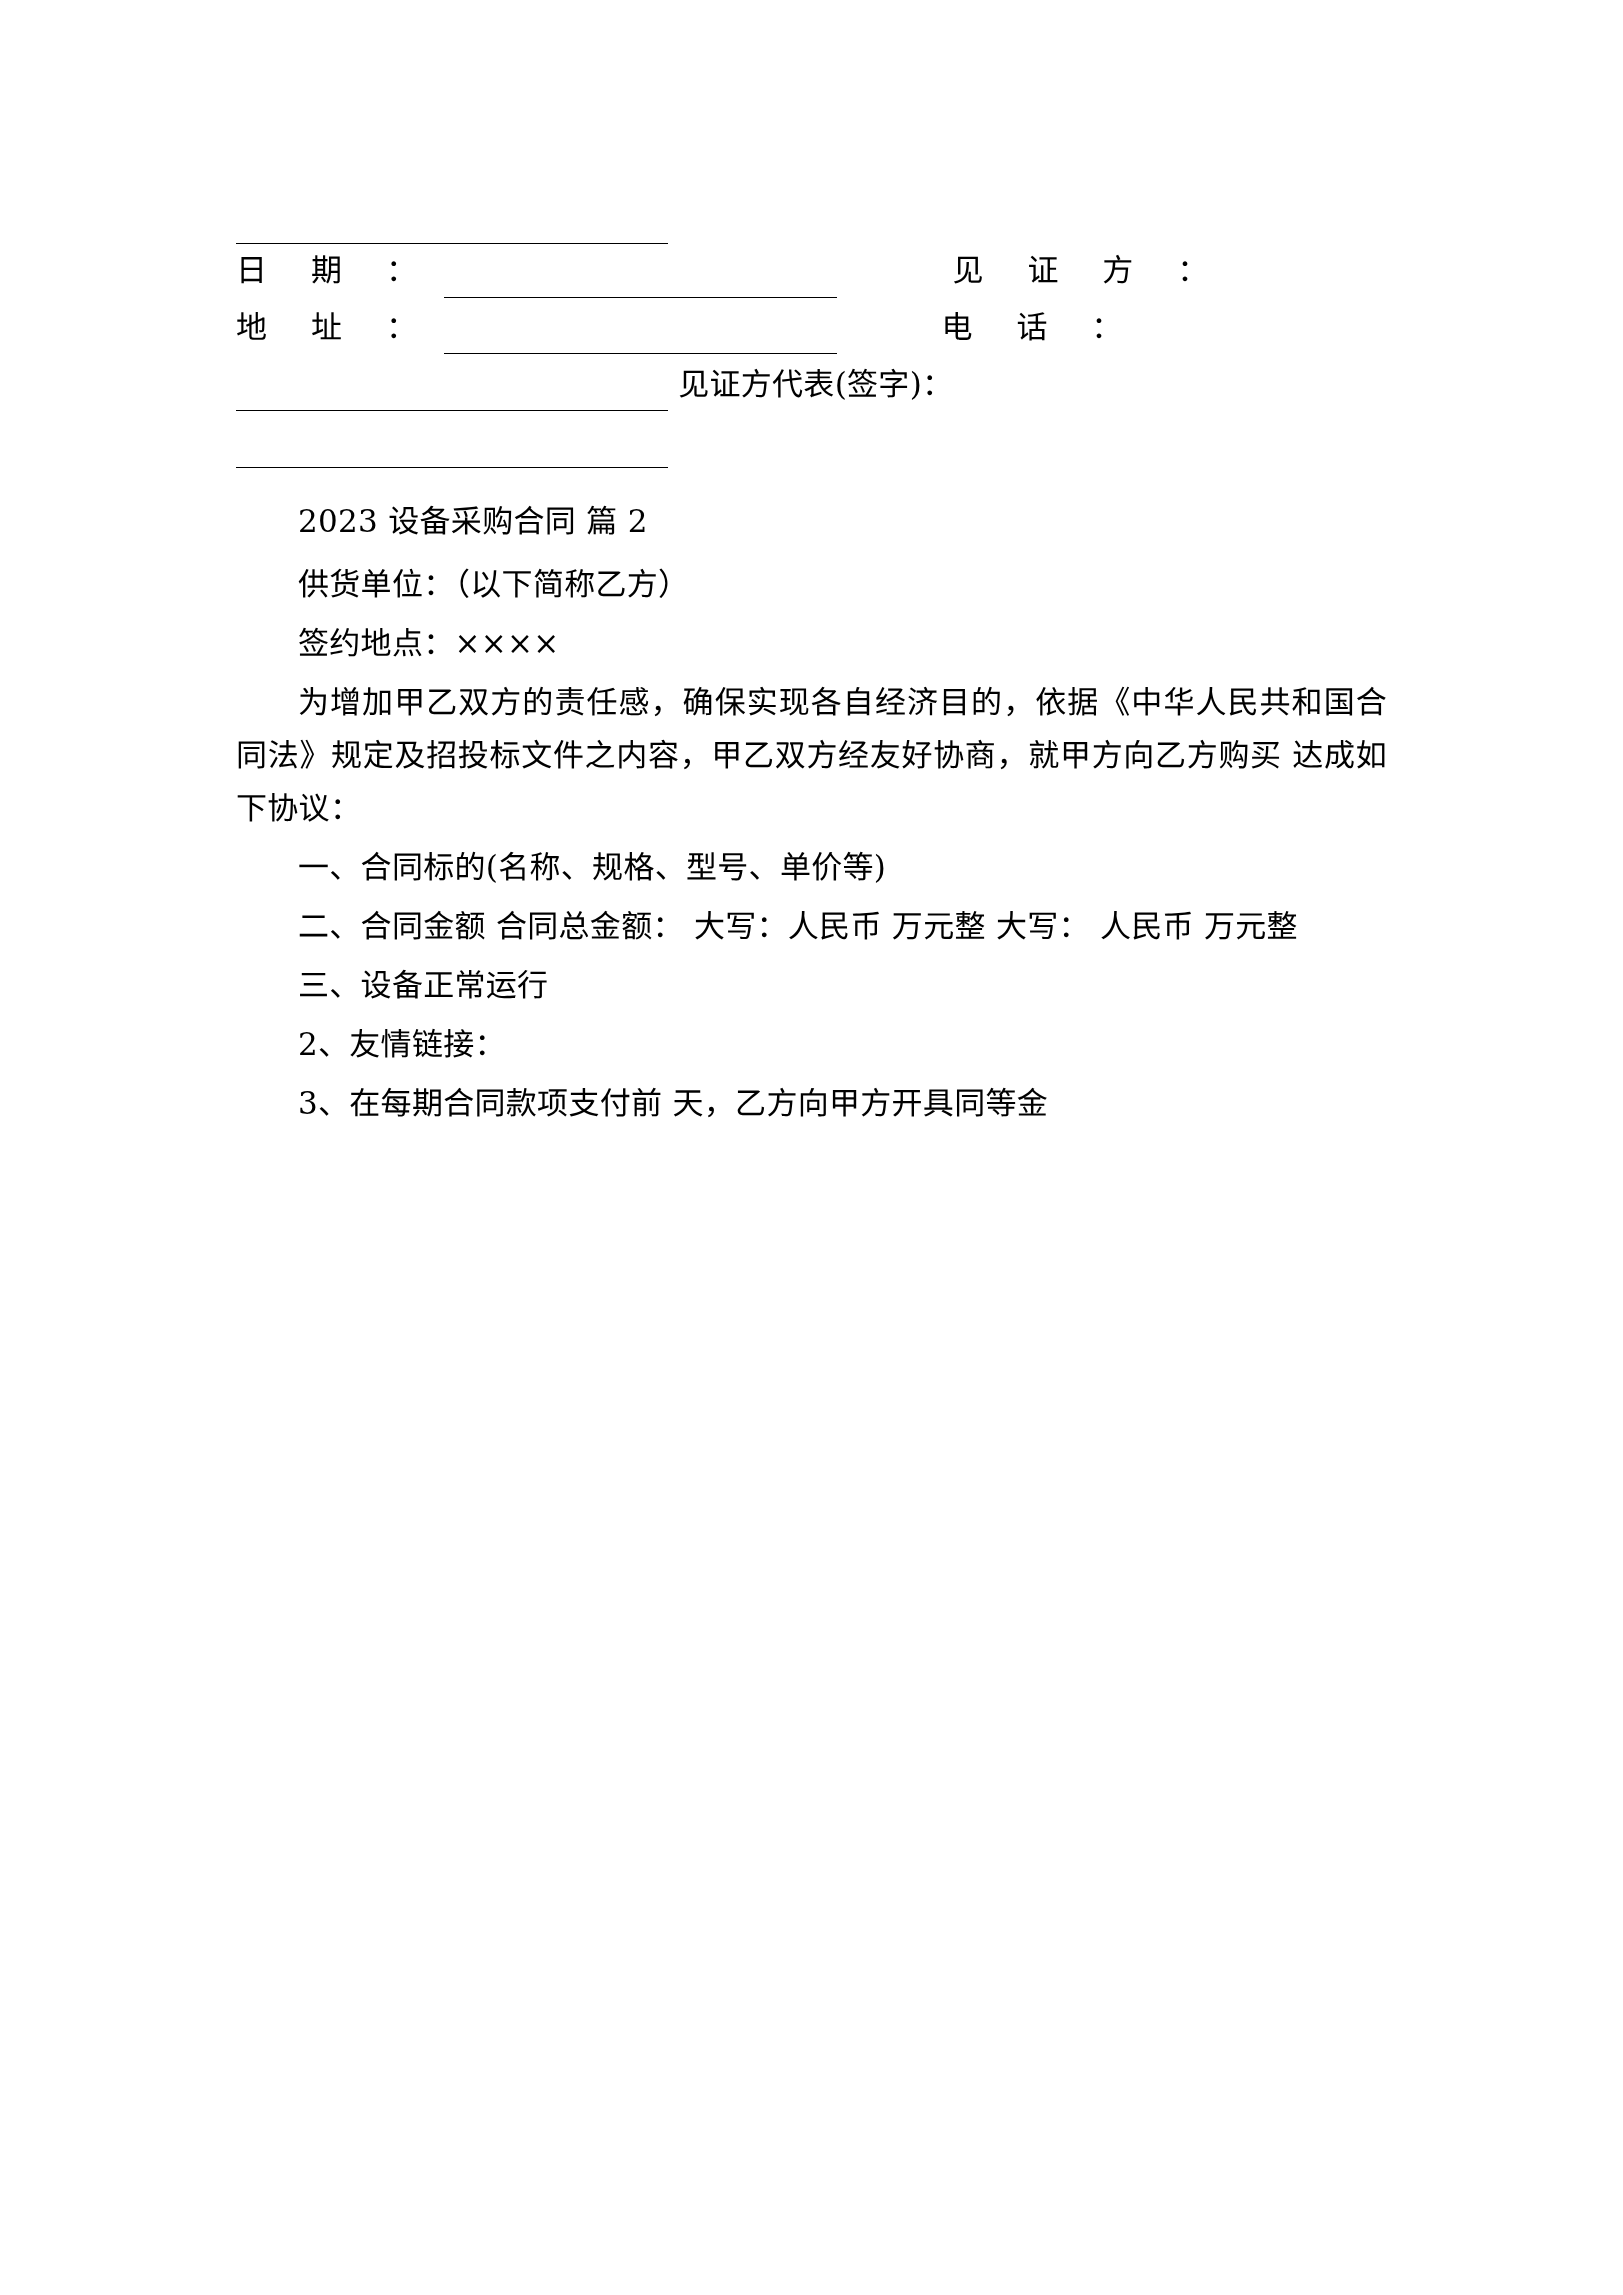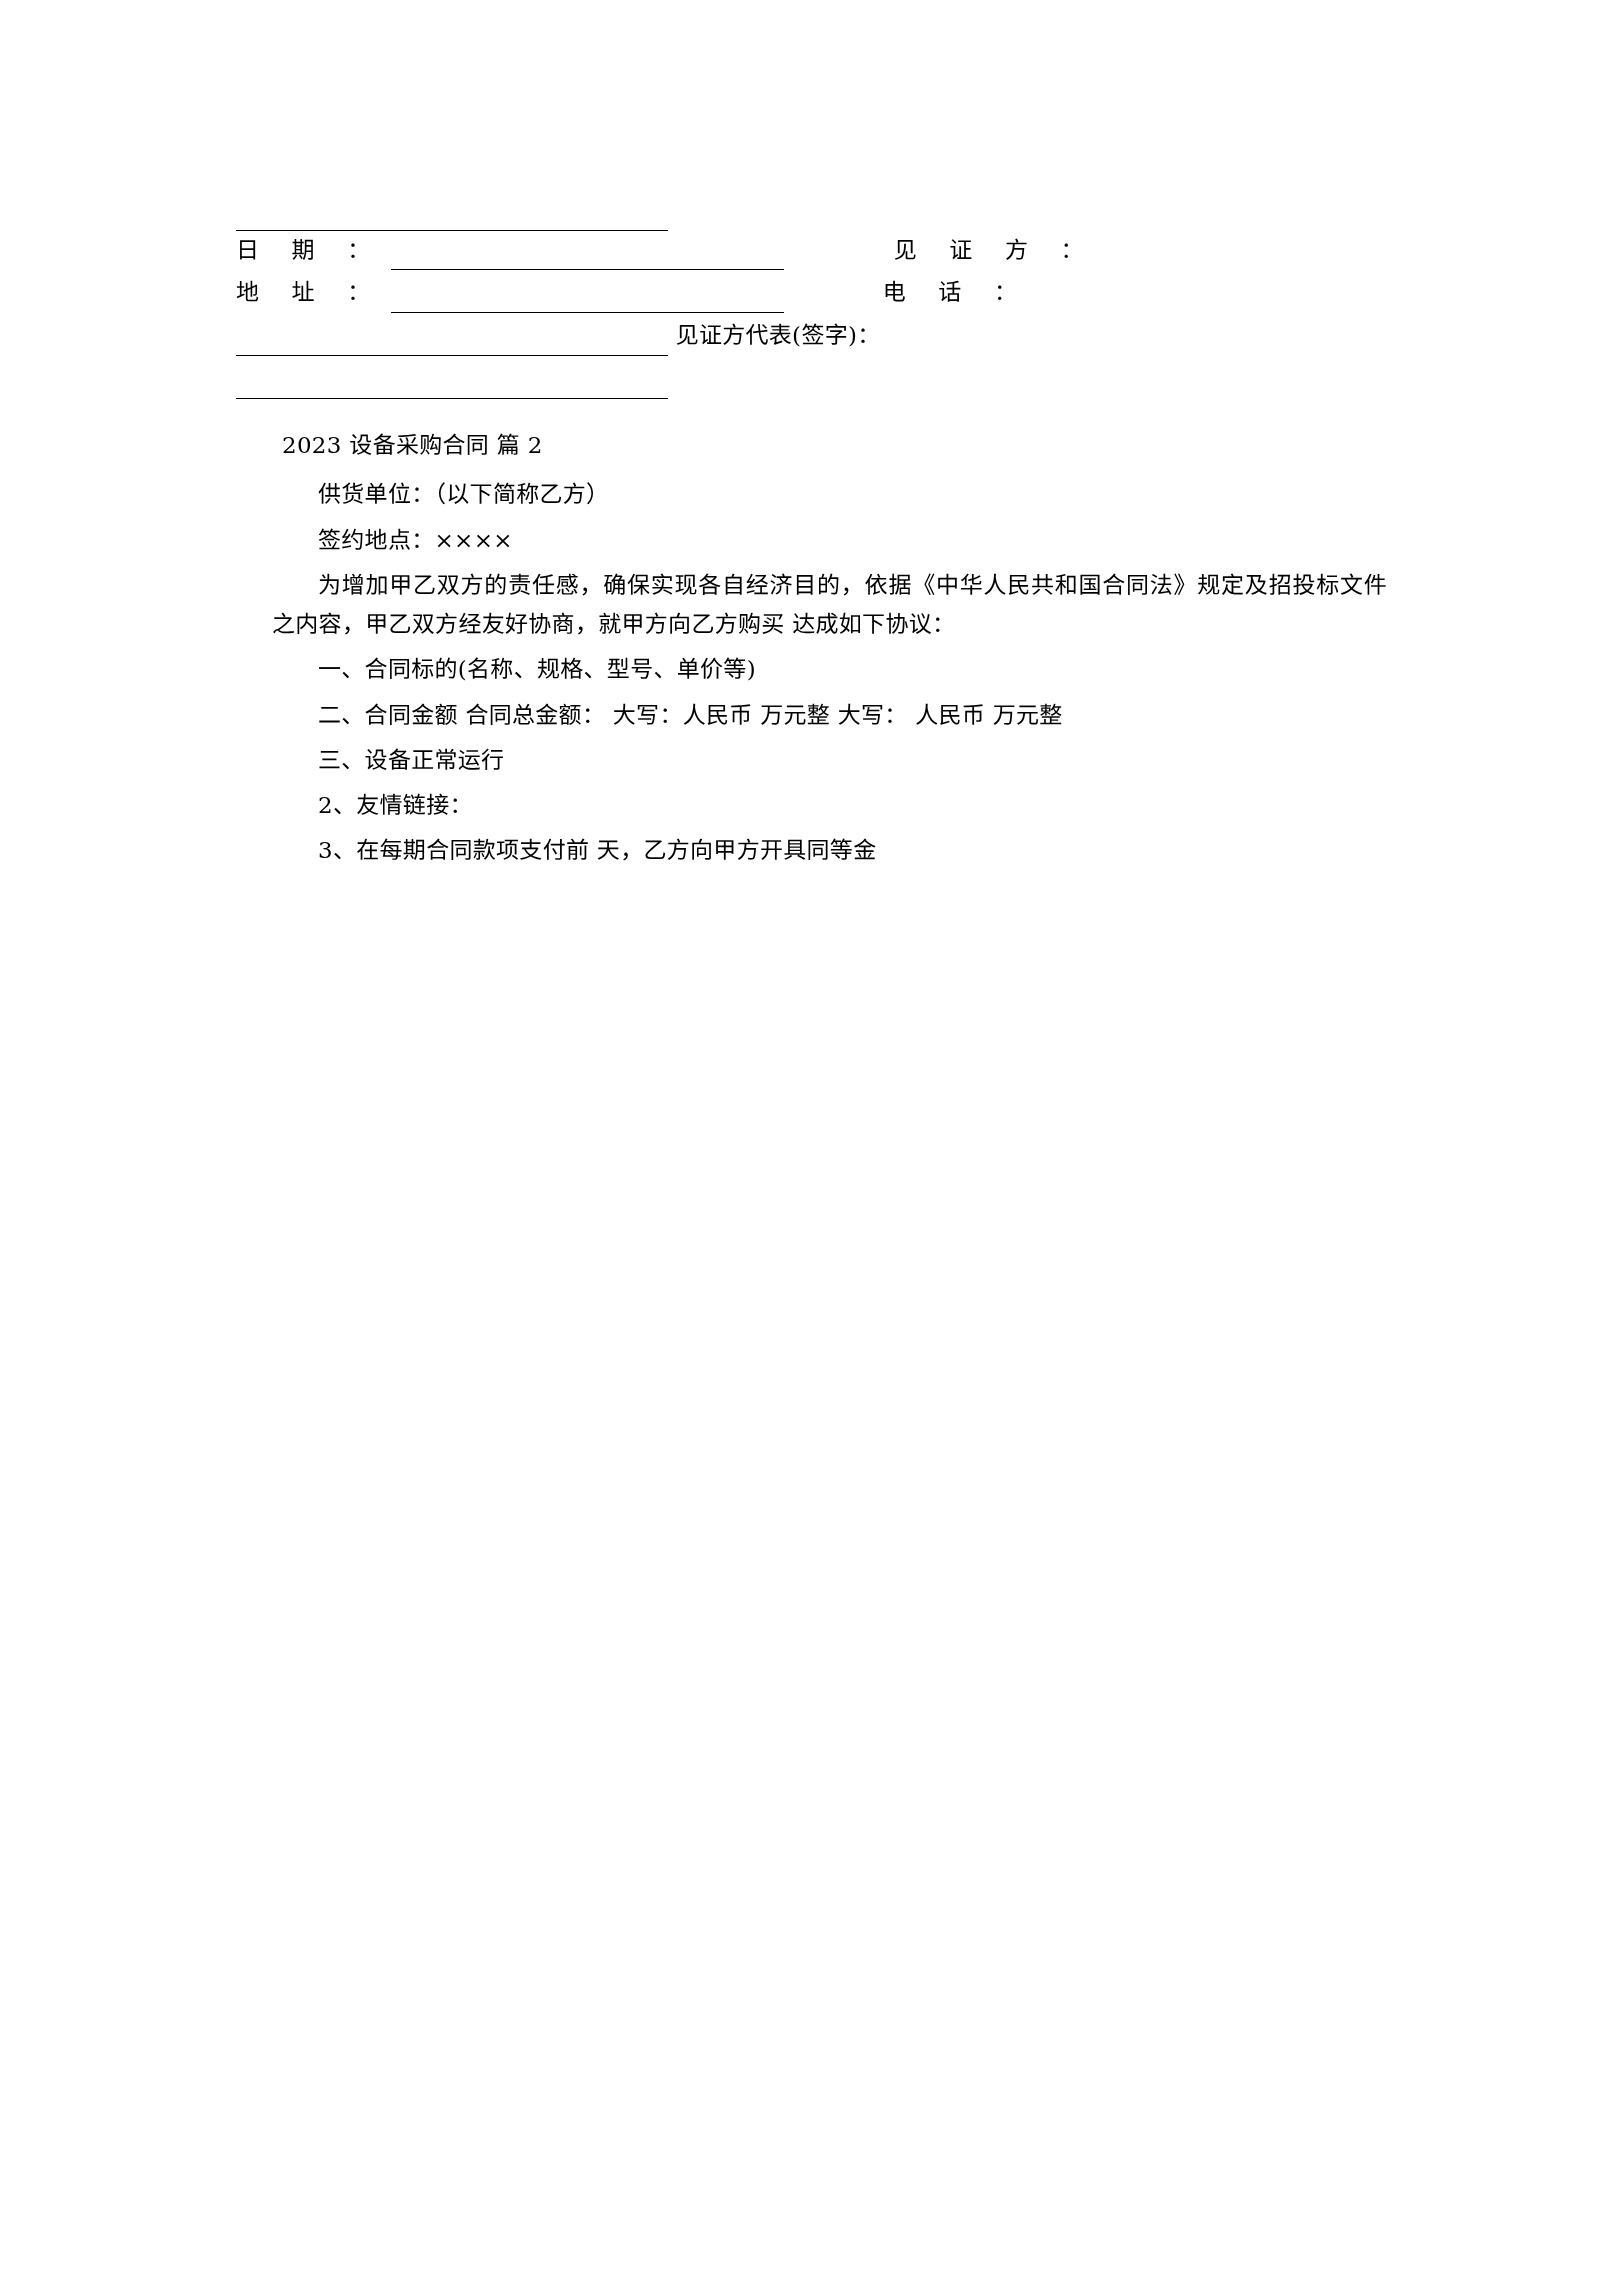--- a/index.html
+++ b/index.html
@@ -15,21 +15,21 @@
     -webkit-font-smoothing: antialiased;
   }
   .page {
     position: relative;
     width: 1623px;
     height: 2295px;
     box-sizing: border-box;
     padding: 191px 236px 0 236px;
   }
   .doc-body {
-    font-size: 23px;
+    font-size: 31px;
     line-height: 1.72;
     letter-spacing: 0.3px;
   }
   
   .sig-block {
     margin: 0;
   }
   .sig-line-row {
     display: block;
     white-space: nowrap;
@@ -45,21 +45,21 @@
   .rule.w-witness-rep { width: 432px; }
   .rule.w-addr { width: 393px; }
   .rule.w-tel { width: 432px; }
   .sp-wide { letter-spacing: 0.55em; }
   .indent2 { text-indent: 2em; }
   .para {
     margin: 0 0 3.4px 0;
     text-align: justify;
     text-justify: inter-ideograph;
   }
-  .gap-small { margin-top: 5.6px; margin-left: 36px; }
+  .gap-small { margin-top: 5.6px; }
   .heading-2 {
     text-indent: 2em;
     margin: 27px 0 10px 0;
   }
 </style>
 </head>
 <body>
 
 <div class="page">
   <div class="doc-body">

